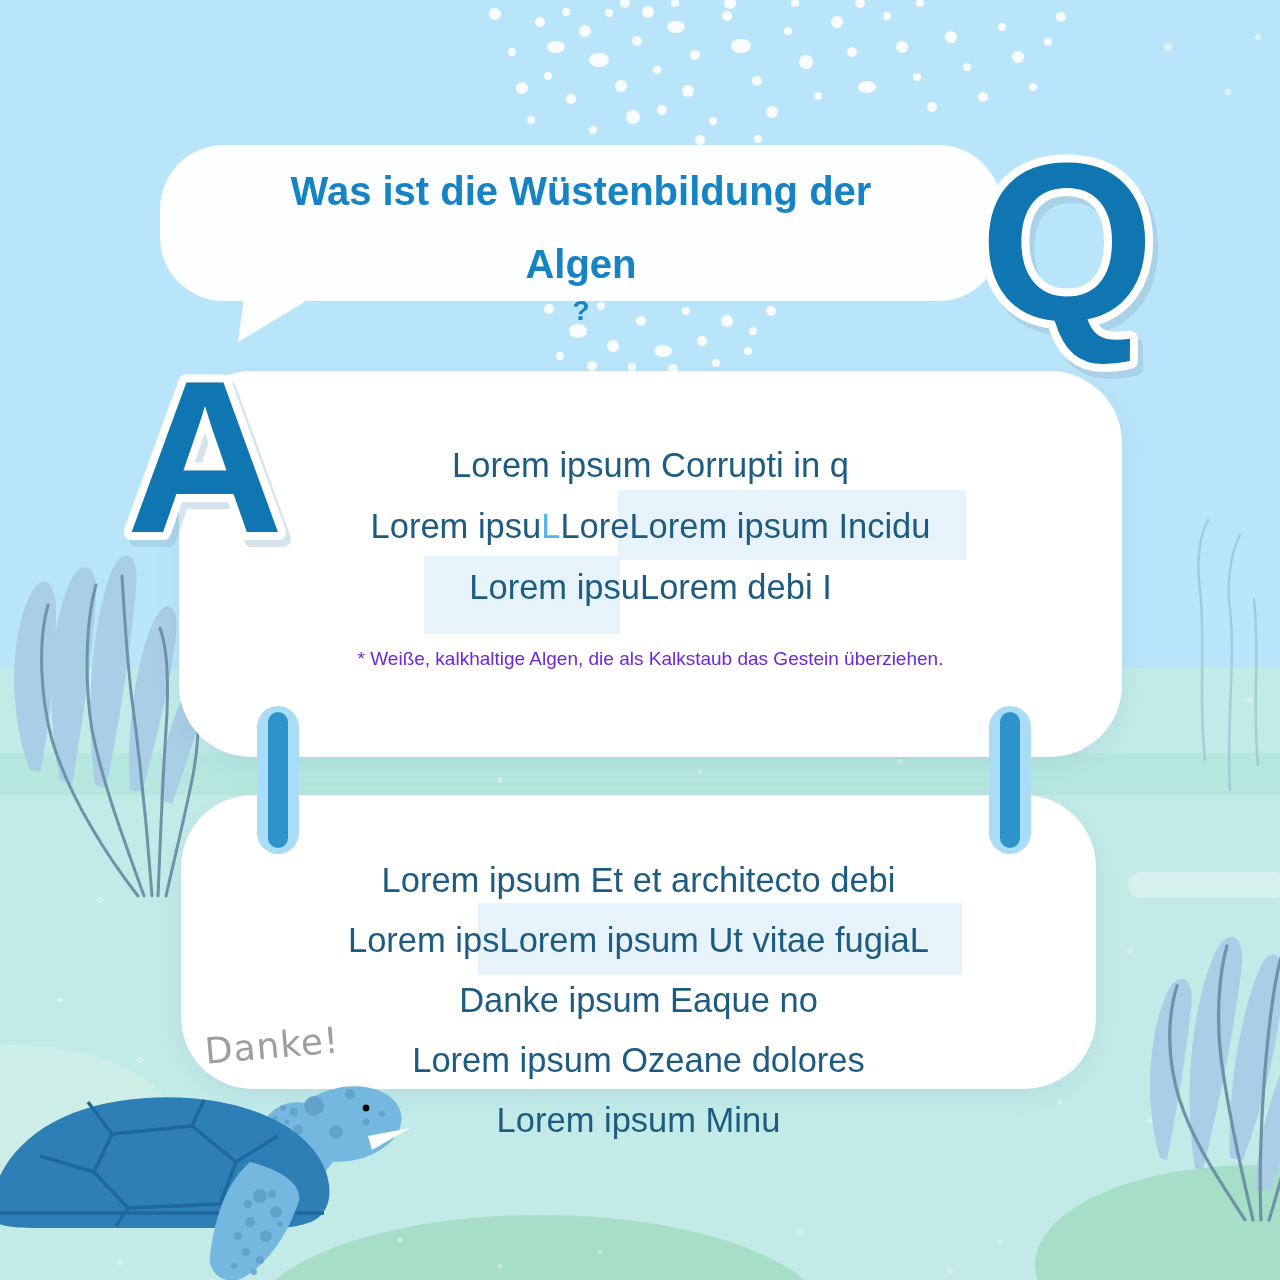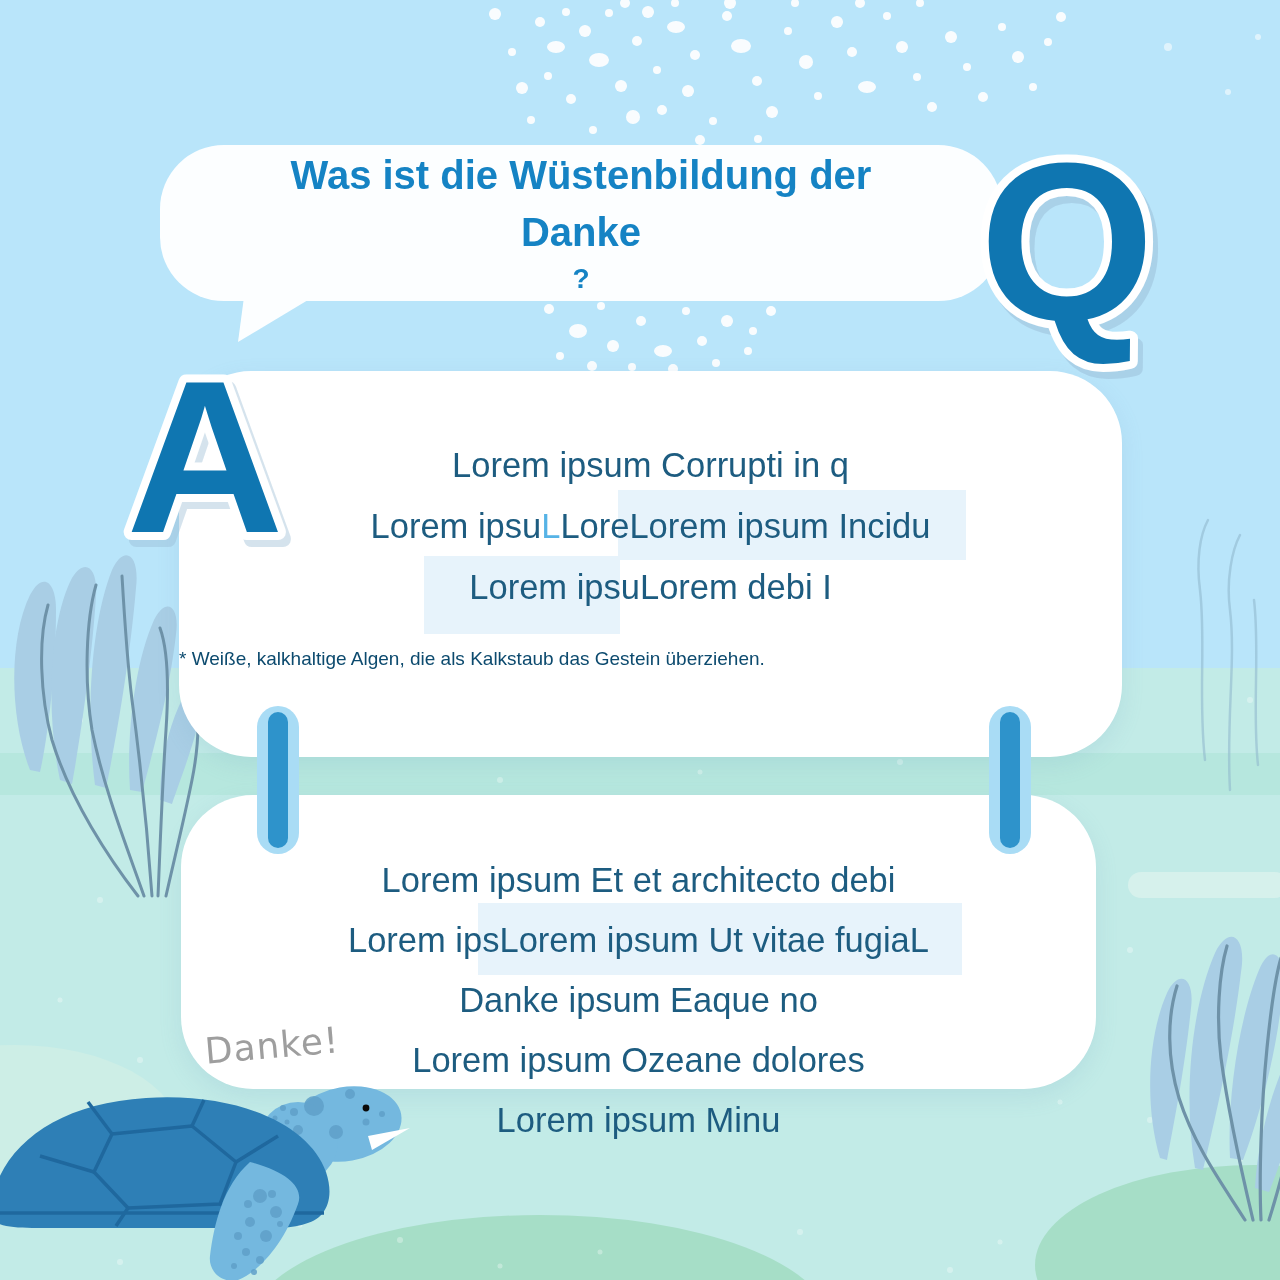--- a/index.html
+++ b/index.html
@@ -14,21 +14,21 @@
   .mound{border-radius:50%;}
   .mound-left{left:-150px;top:1045px;width:330px;height:180px;background:#cdeee6;}
   .mound-bottom-center{left:250px;top:1215px;width:580px;height:220px;background:#a6dec7;}
   .mound-bottom-right{left:1035px;top:1165px;width:440px;height:200px;background:#a6dec7;}
 
   
   .q-bubble{left:160px;top:145px;width:842px;height:156px;background:#fcfeff;border-radius:64px;z-index:4;}
   .q-tail{left:238px;top:294px;width:80px;height:48px;background:#fcfeff;
           clip-path:polygon(8% 0,100% 0,0 100%);z-index:4;}
   .q-bubble .title{width:100%;text-align:center;color:#1583c4;font-weight:bold;
-                   font-size:40px;line-height:54px;padding-top:3px;}
+                   font-size:40px;line-height:54px;padding-top:19px;}
   .q-bubble .qmark{width:100%;text-align:center;color:#1583c4;font-weight:bold;
                    font-size:28px;line-height:40px;}
 
   
   .letter-svg{overflow:visible;z-index:8;}
   .letter-svg text{font-family:"Liberation Sans",sans-serif;font-weight:bold;
                    fill:#0f76b1;stroke:#ffffff;stroke-width:16px;stroke-linejoin:round;
                    paint-order:stroke;}
   .q-letter{left:962px;top:128px;width:210px;height:230px;
             filter:drop-shadow(5px 7px 0 rgba(150,185,210,.45));}
@@ -37,21 +37,21 @@
 
   
   .card{background:#ffffff;border-radius:72px;z-index:5;box-shadow:0 8px 22px rgba(110,160,190,.16);}
   .card1{left:179px;top:371px;width:943px;height:386px;}
   .card2{left:181px;top:795px;width:915px;height:294px;}
   .hl{position:absolute;background:#e7f3fb;}
   .card-text{position:absolute;width:100%;text-align:center;color:#1d5c80;font-size:34.5px;}
   .card1 .card-text{top:64px;line-height:61px;}
   .card2 .card-text{top:55px;line-height:60px;}
   .accent{color:#56b3e6;}
-  .footnote{position:absolute;top:273px;width:100%;text-align:left;color:#0c4a6e;
+  .footnote{position:absolute;top:273px;width:100%;text-align:center;color:#6d28d9;
             font-size:19px;line-height:30px;}
 
   
   .conn-outer{width:42px;height:148px;border-radius:21px;background:#a9dcf5;z-index:6;}
   .conn-inner{width:20px;height:136px;border-radius:10px;background:#2e93cb;z-index:6;}
   .conn-outer.left{left:257px;top:706px;} .conn-inner.left{left:268px;top:712px;}
   .conn-outer.right{left:989px;top:706px;} .conn-inner.right{left:1000px;top:712px;}
 
   
   .danke{position:absolute;left:16px;top:230px;width:150px;text-align:center;color:#9e9e9e;
@@ -215,21 +215,21 @@
     <g fill="none" stroke="#6e92a8" stroke-width="3.2" stroke-linecap="round">
       <path d="M150,362 C130,330 100,290 84,240 C72,200 72,160 82,128"></path>
       <path d="M158,362 C148,320 134,260 126,200 C121,160 124,115 132,88"></path>
       <path d="M166,362 C164,320 166,250 172,190 C176,150 180,120 186,100"></path>
       <path d="M174,362 C184,330 192,300 198,270"></path>
     </g>
   </svg>
 
   <div class="abs q-bubble">
     <div class="title">Was ist die Wüstenbildung der</div>
-    <div class="title">Danke</div>
+    <div class="title">Algen</div>
     <div class="qmark">?</div>
   </div>
   <div class="abs q-tail"></div>
 
   <svg class="abs letter-svg q-letter" viewBox="0 0 210 230">
     <text x="105" y="192" font-size="225" text-anchor="middle">Q</text>
   </svg>
 
   <div class="abs card card1">
     <div class="hl" style="left:439px;top:119px;width:348px;height:70px;"></div>

